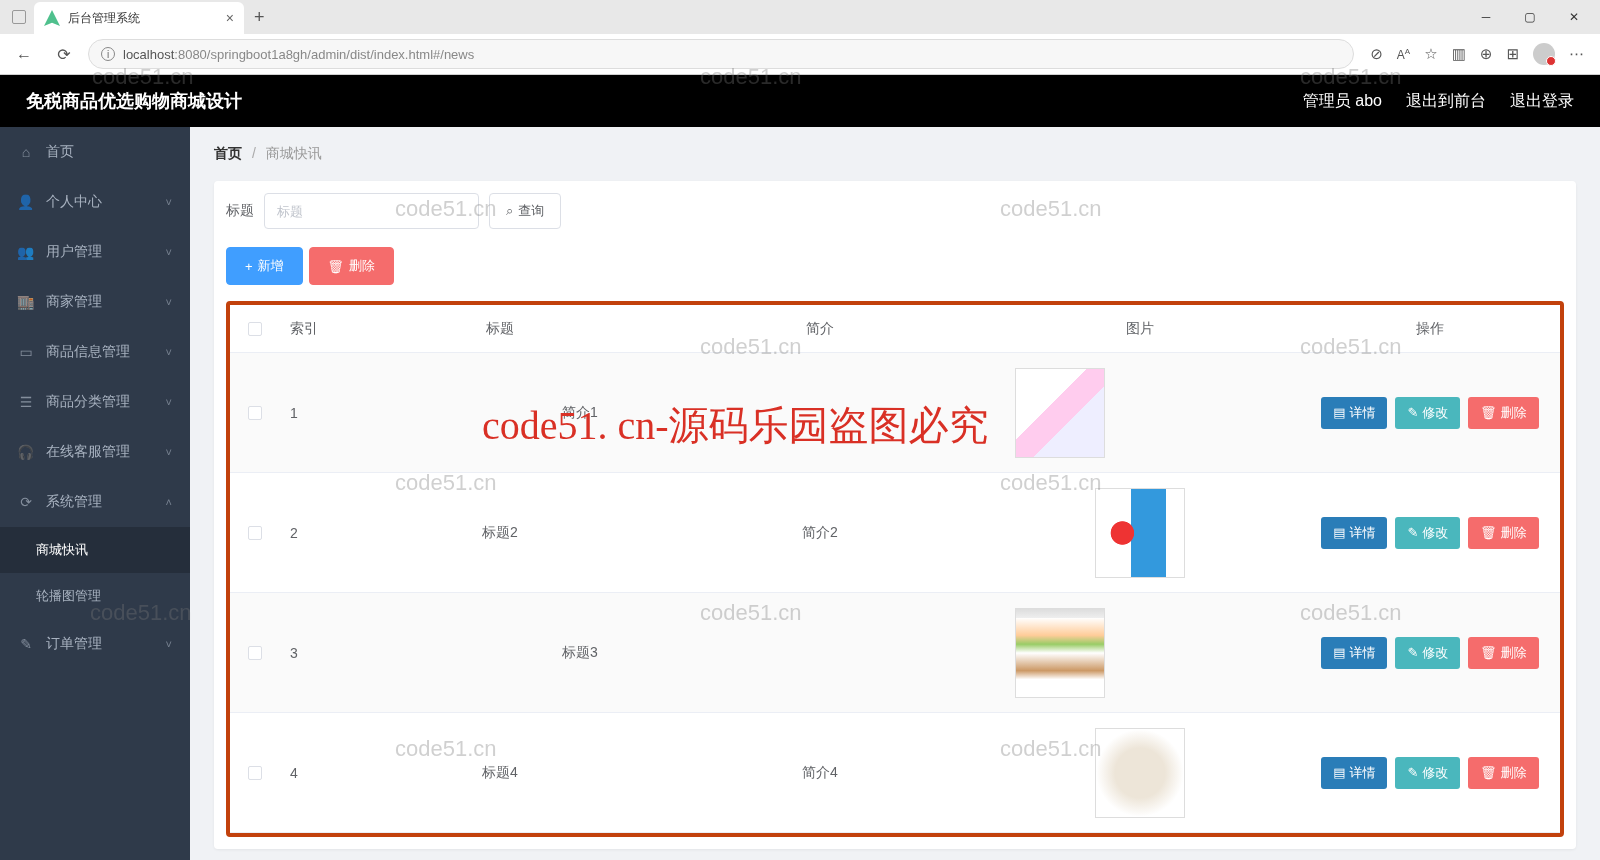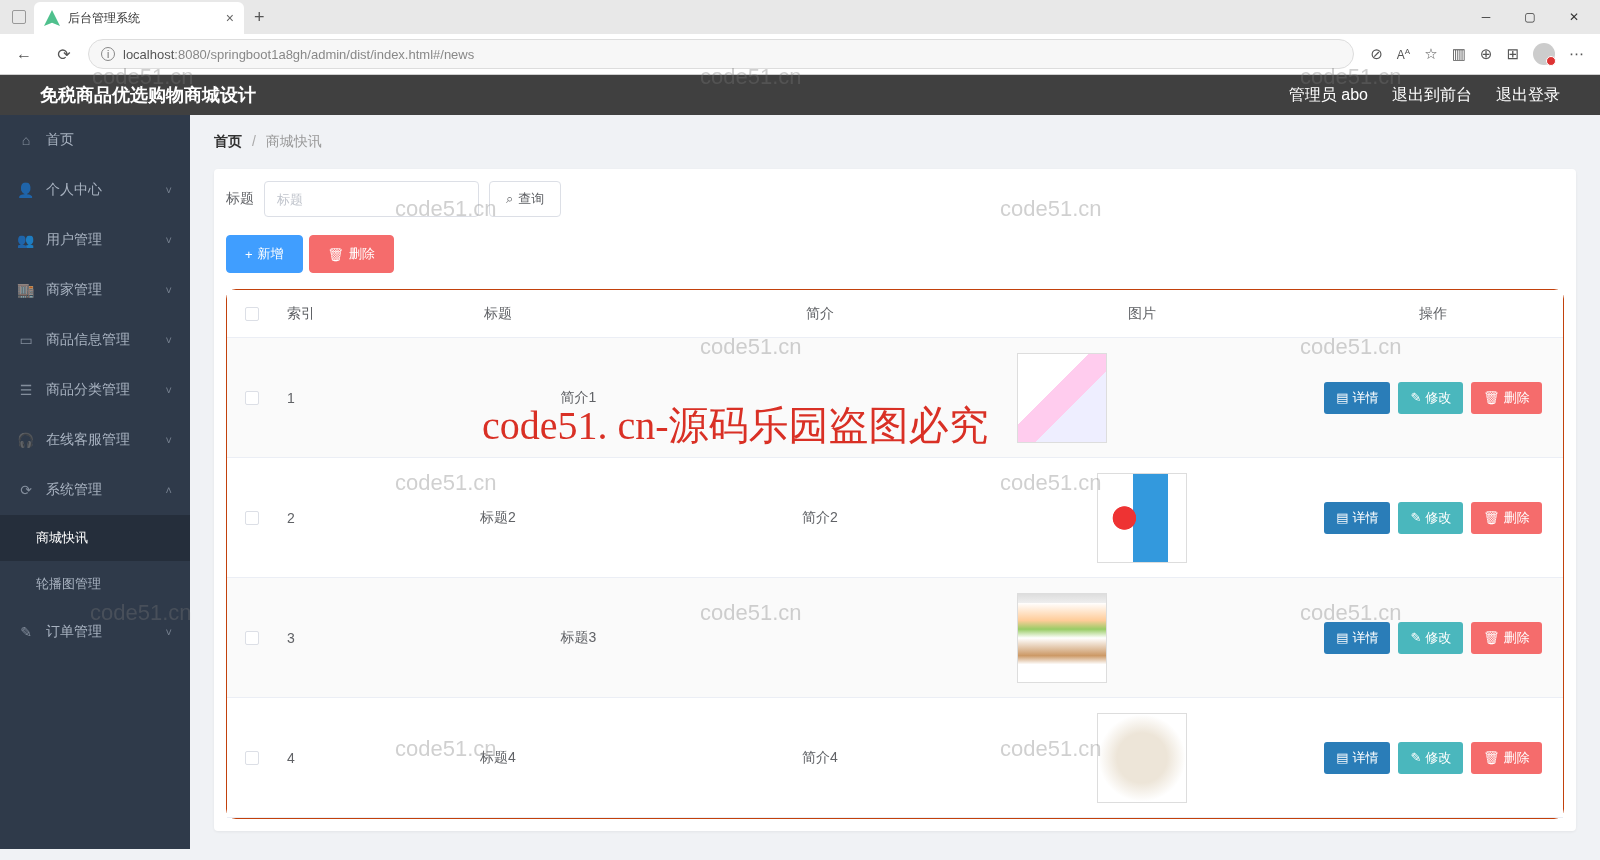--- a/index.html
+++ b/index.html
@@ -23,21 +23,21 @@
 .url-box { flex: 1; display: flex; align-items: center; gap: 8px; height: 30px; border: 1px solid #ddd; border-radius: 15px; padding: 0 12px; font-size: 13px; color: #444; background: #f7f7f7; }
 .url-box .info-icon { color: #666; font-size: 13px; border: 1px solid #888; border-radius: 50%; width: 14px; height: 14px; display: inline-flex; align-items: center; justify-content: center; font-size: 10px; }
 .url-box .host { color: #555; }
 .url-box .path { color: #888; }
 .toolbar-icons { display: flex; gap: 14px; padding: 0 8px; color: #555; align-items: center; }
 .toolbar-icons span { font-size: 15px; }
 .avatar-dot { width: 22px; height: 22px; border-radius: 50%; background: #ccc; position: relative; }
 .avatar-dot::after { content: ""; position: absolute; bottom: -1px; right: -1px; width: 8px; height: 8px; background: #d33; border-radius: 50%; border: 1px solid #fff; }
 
 
-.app-header { height: 40px; background: #404040; display: flex; align-items: center; padding: 0 40px; color: #fff; }
+.app-header { height: 52px; background: #000000; display: flex; align-items: center; padding: 0 26px; color: #fff; }
 .app-title { font-size: 18px; font-weight: bold; }
 .header-right { margin-left: auto; display: flex; gap: 24px; font-size: 16px; }
 
 
 .app-body { display: flex; height: calc(100vh - 126px); }
 .sidebar { width: 190px; background: #2f3a4a; color: #a8b2c0; overflow-y: auto; flex-shrink: 0; }
 .menu-item { display: flex; align-items: center; padding: 16px 18px; gap: 12px; font-size: 14px; cursor: pointer; position: relative; }
 .menu-item .icon { width: 16px; height: 16px; display: inline-flex; align-items: center; justify-content: center; font-size: 14px; opacity: 0.7; }
 .menu-item .chev { margin-left: auto; font-size: 11px; opacity: 0.6; }
 .submenu-item { padding: 14px 18px 14px 36px; font-size: 13px; cursor: pointer; }
@@ -53,21 +53,21 @@
 .search-label { color: #606266; font-size: 14px; }
 .input { height: 36px; border: 1px solid #dcdfe6; border-radius: 4px; padding: 0 12px; font-size: 13px; width: 215px; }
 .input::placeholder { color: #c0c4cc; }
 .btn { height: 36px; padding: 0 16px; border: 1px solid #dcdfe6; background: #fff; border-radius: 4px; display: inline-flex; align-items: center; gap: 5px; font-size: 13px; color: #606266; cursor: pointer; }
 .btn-primary { background: #409eff; border-color: #409eff; color: #fff; }
 .btn-danger { background: #f56c6c; border-color: #f56c6c; color: #fff; }
 .action-row { display: flex; gap: 6px; margin-bottom: 16px; }
 .action-row .btn { height: 38px; padding: 0 18px; }
 
 
-.table { width: 100%; border: 1px solid #c2410c; border-radius: 10px; }
+.table { width: 100%; border: 4px solid #c2410c; border-radius: 4px; }
 .thead, .trow { display: flex; align-items: center; }
 .thead { background: #fff; border-bottom: 1px solid #ebeef5; height: 48px; color: #606266; font-size: 14px; }
 .trow { border-bottom: 1px solid #ebeef5; min-height: 120px; font-size: 14px; color: #606266; }
 .trow:nth-child(odd) { background: #fafafa; }
 .trow:nth-child(even) { background: #fff; }
 .cell { display: flex; align-items: center; justify-content: center; padding: 8px; }
 .c-check { width: 50px; }
 .c-idx { width: 60px; justify-content: flex-start; padding-left: 10px; }
 .c-title { flex: 1.5; }
 .c-intro { flex: 1.5; }

